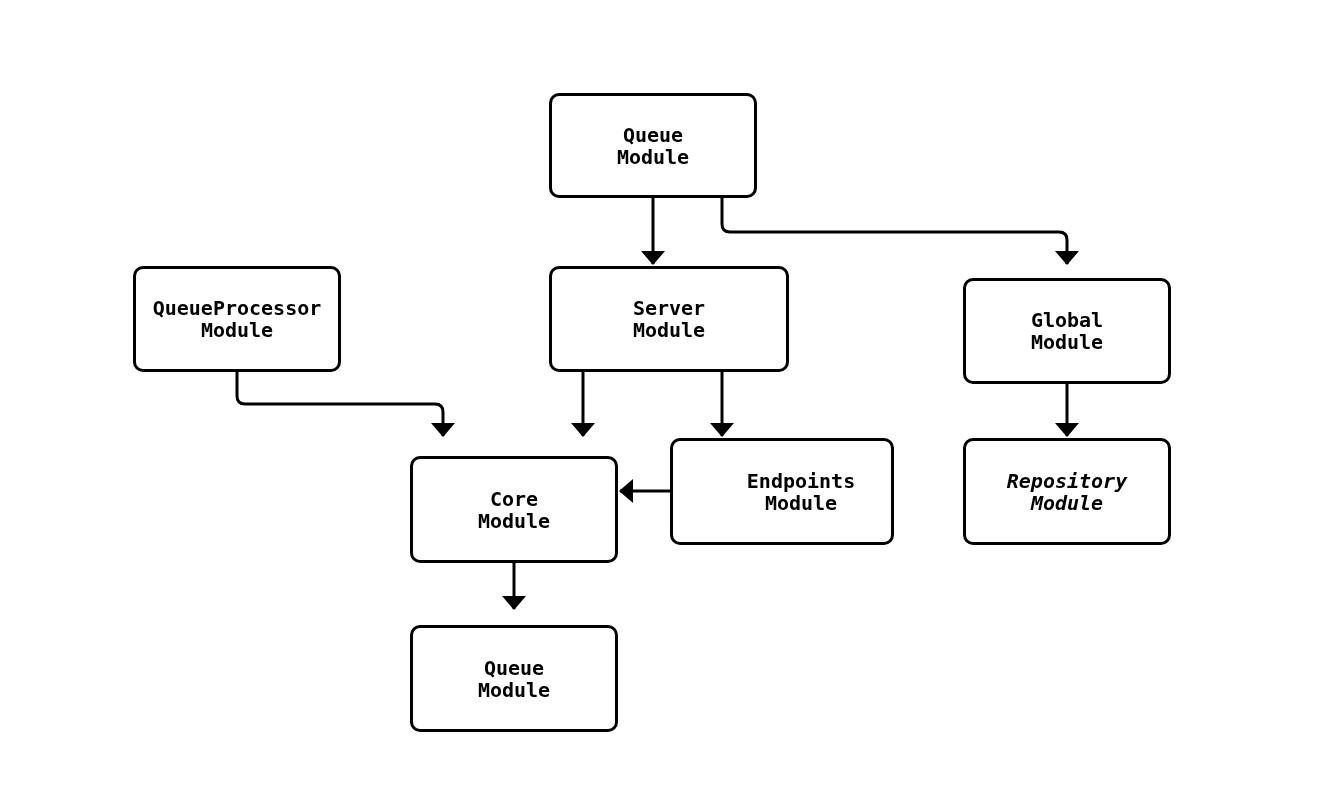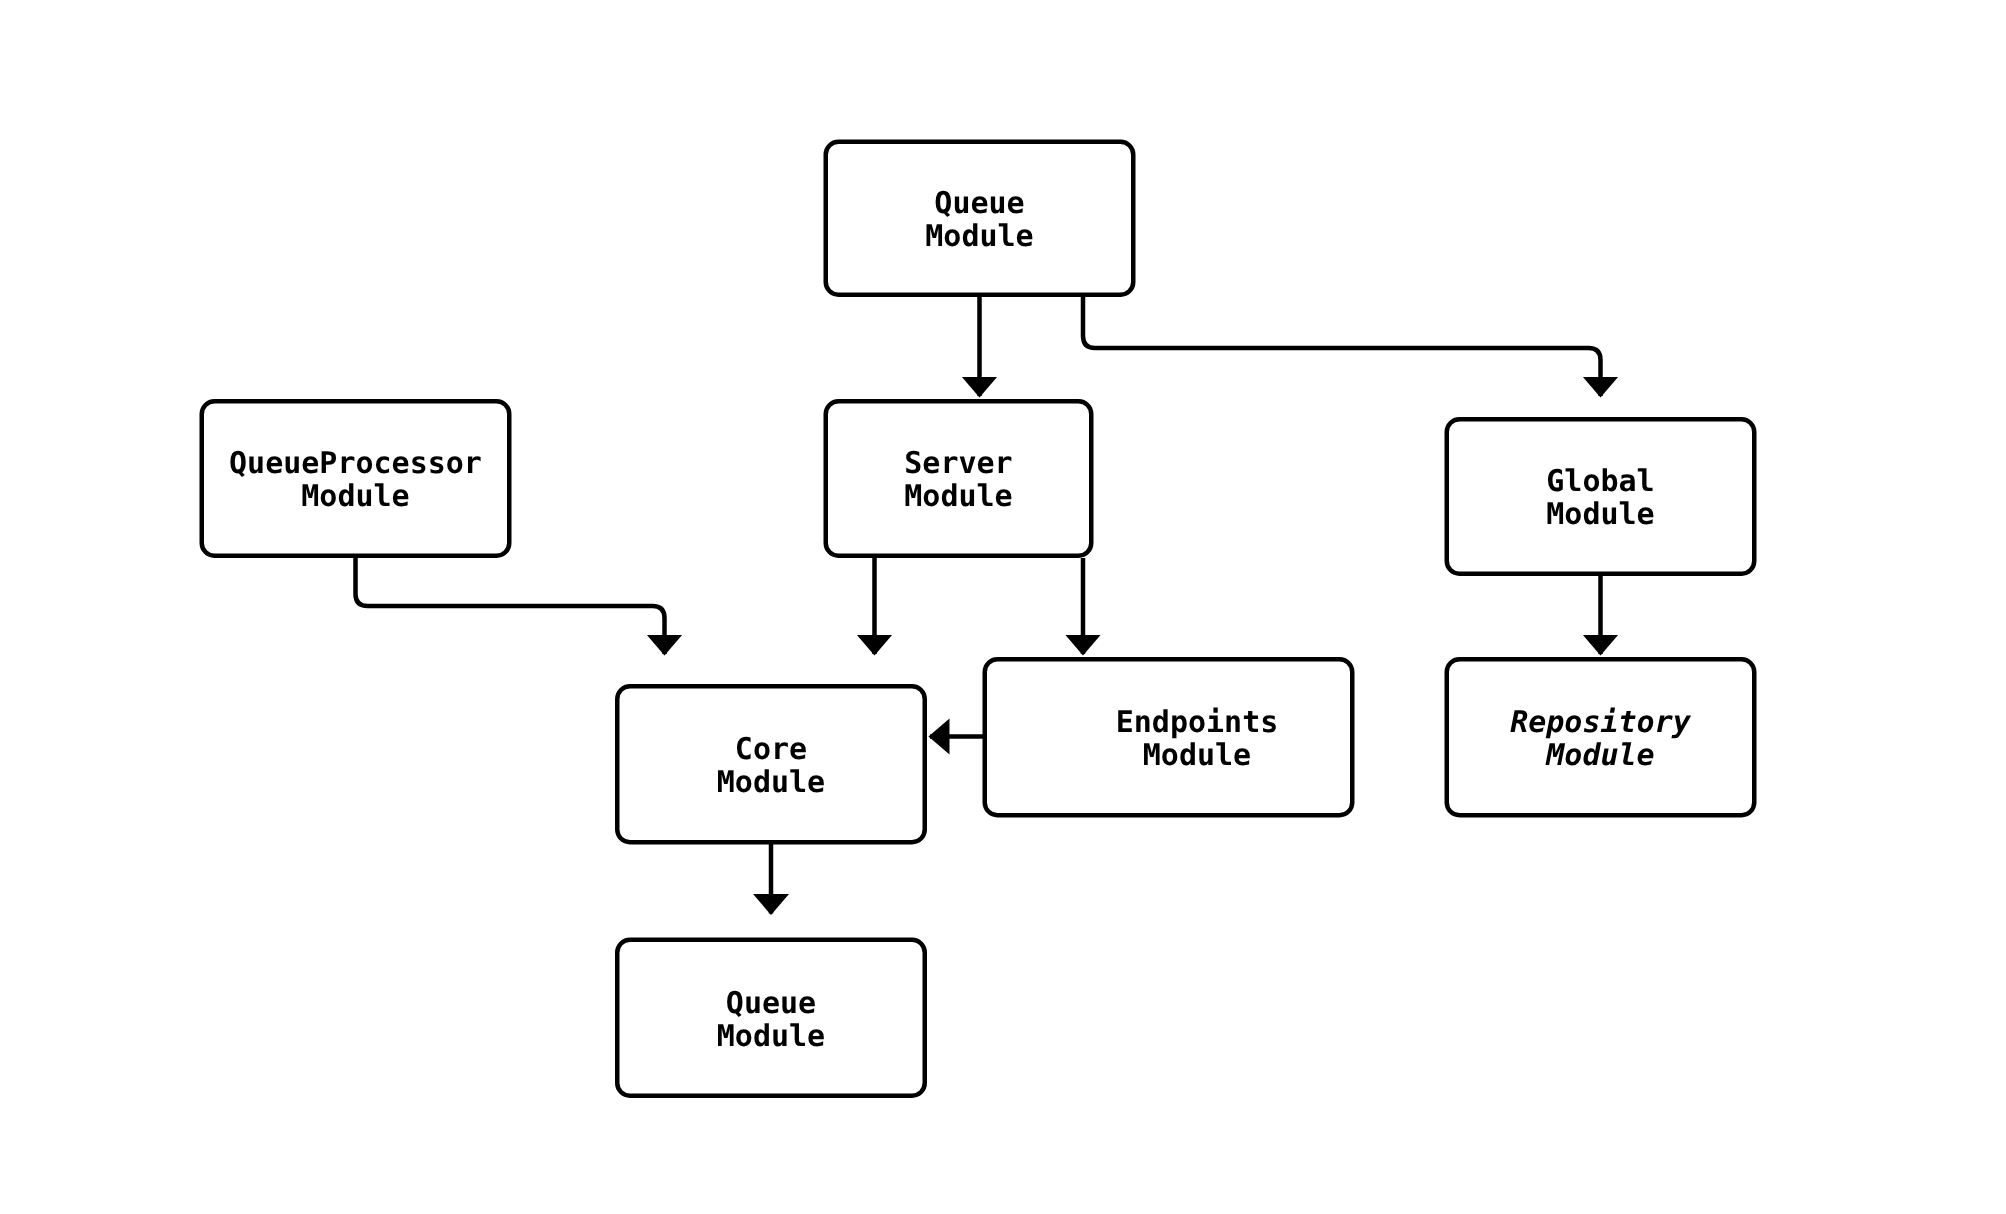--- a/index.html
+++ b/index.html
@@ -42,24 +42,24 @@
     z-index: 2;
     font-weight: bold;
     font-size: 20px;
     line-height: 22px;
     color: #000000;
     text-align: center;
   }
   
   .node-root          { left: 549px;  top: 93px;  width: 208px; height: 105px; }
   .node-queueprocessor{ left: 133px;  top: 266px; width: 208px; height: 106px; }
-  .node-server        { left: 549px;  top: 266px; width: 180px; height: 106px; }
+  .node-server        { left: 549px;  top: 266px; width: 240px; height: 106px; }
   .node-global        { left: 963px;  top: 278px; width: 208px; height: 106px; }
   .node-core          { left: 410px;  top: 456px; width: 208px; height: 107px; }
-  .node-endpoints     { left: 655px;  top: 438px; width: 248px; height: 107px; padding-left: 38px; }
+  .node-endpoints     { left: 670px;  top: 438px; width: 224px; height: 107px; padding-left: 38px; }
   .node-repository    { left: 963px;  top: 438px; width: 208px; height: 107px; font-style: italic; }
   .node-queue         { left: 410px;  top: 611px; width: 208px; height: 107px; margin-top: 14px; }
 </style>
 </head>
 <body>
 
 <div id="canvas">
 
   <svg id="edges" viewBox="0 0 1337 809" xmlns="http://www.w3.org/2000/svg">
     <defs>

